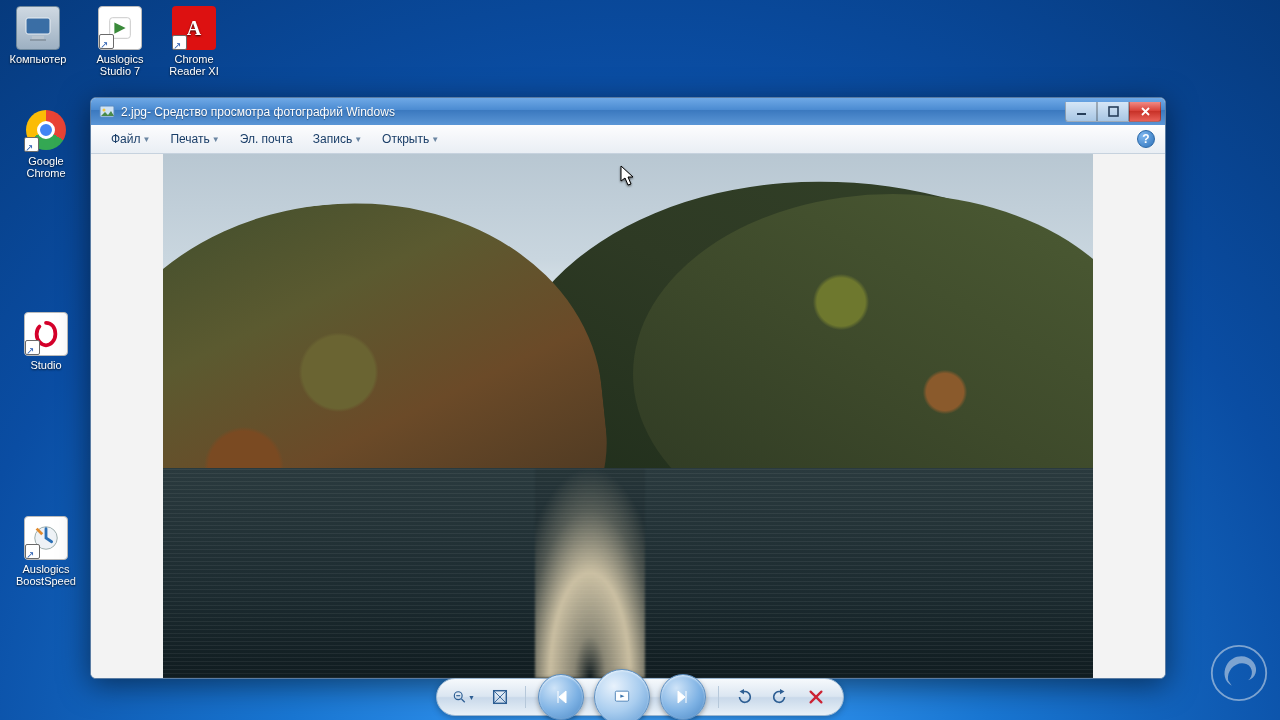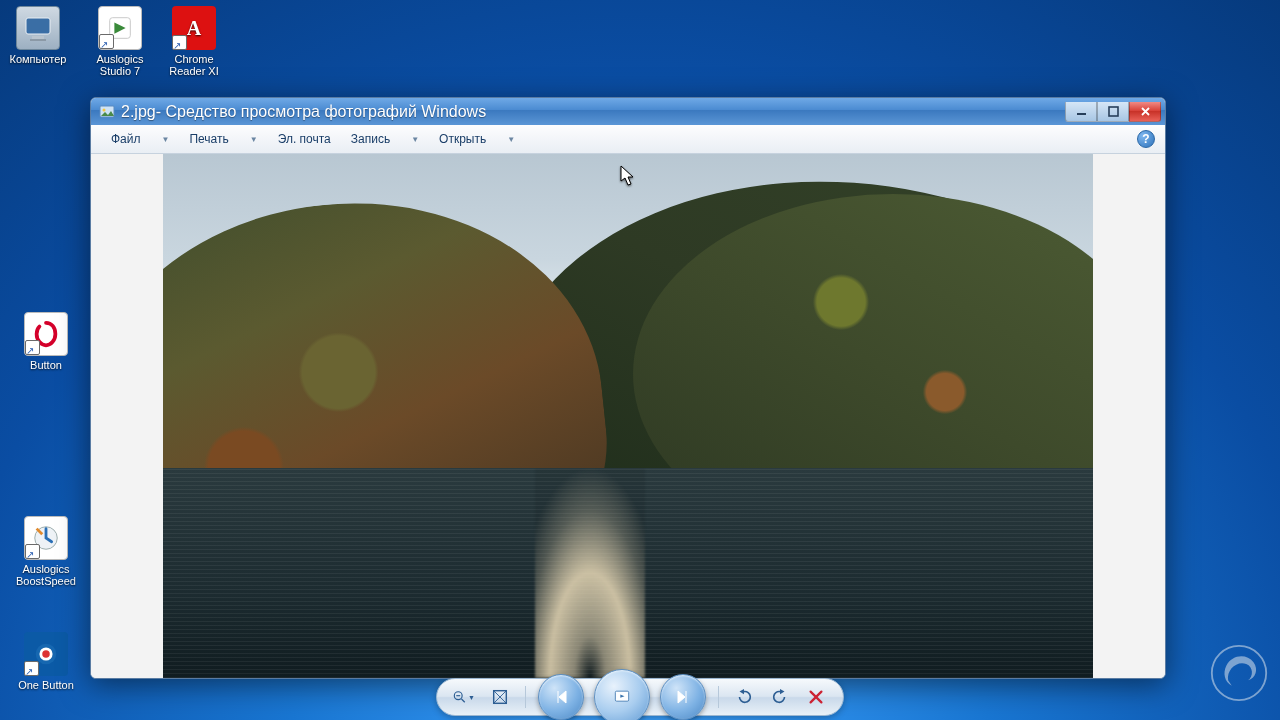--- a/index.html
+++ b/index.html
@@ -45,36 +45,36 @@
   .window {
     position: absolute; left: 90px; top: 97px; width: 1076px; height: 582px;
     border: 1px solid #5a7ca3; border-radius: 6px;
     background: #eef3f8;
     box-shadow: 0 6px 30px rgba(0,0,0,.5);
     display: flex; flex-direction: column; overflow:hidden;
   }
   .titlebar {
     height: 28px; display:flex; align-items:center; padding:0 4px 0 8px;
     background: linear-gradient(#6fa9e6,#4a8ad1 45%,#3b79bf 46%,#5b96d6);
-    color:#fff; font-size:16px; text-shadow:0 1px 1px rgba(0,0,0,.4);
+    color:#fff; font-size:12px; text-shadow:0 1px 1px rgba(0,0,0,.4);
   }
   .titlebar .app-icon{width:16px;height:16px;margin-right:6px;display:flex;align-items:center;justify-content:center;}
   .win-buttons{margin-left:auto;display:flex;gap:0;}
   .win-btn{width:32px;height:20px;border:1px solid rgba(0,0,0,.25);border-top:none;display:flex;align-items:center;justify-content:center;}
   .win-btn.min{background:linear-gradient(#d6e6f6,#a7c6e4);border-bottom-left-radius:3px;}
   .win-btn.max{background:linear-gradient(#d6e6f6,#a7c6e4);}
   .win-btn.close{background:linear-gradient(#f08a84,#d9433a 45%,#c62f25 46%,#e96057);border-bottom-right-radius:3px;}
   .win-btn svg{width:11px;height:11px;}
 
   .toolbar{
     height:30px;background:linear-gradient(#fdfdfe,#e9eef4);
     border-bottom:1px solid #c6d2de;display:flex;align-items:center;
     padding:0 10px;font-size:12px;color:#1a3e68;
   }
-  .toolbar .menu-item{display:flex;align-items:center;gap:21px;padding:3px 10px;border-radius:3px;cursor:pointer;}
+  .toolbar .menu-item{display:flex;align-items:center;gap:2px;padding:3px 10px;border-radius:3px;cursor:pointer;}
   .toolbar .dd{color:#6b86a2;font-size:8px;}
   .toolbar .help{margin-left:auto;width:18px;height:18px;border-radius:50%;background:radial-gradient(circle at 30% 30%,#7fb7ef,#2d72bb);color:#fff;display:flex;align-items:center;justify-content:center;font-size:12px;font-weight:bold;cursor:pointer;border:1px solid #2a67a6;}
 
   .viewport{flex:1;background:#f3f3f3;display:flex;align-items:flex-start;justify-content:center;padding:0 0;}
   .photo{
     margin-top:0px;width:930px;height:524px;position:relative;overflow:hidden;
     background:
       
       linear-gradient(#b8c7d2 0%, #c9d6df 20%, #dfe8ed 30%, #f5f2e5 34%, #e9e3ce 36%, #c7d2d8 40%, transparent 40%),
       
@@ -159,54 +159,51 @@
   </div>
 
   <div class="desktop-icon" style="left:158px;top:6px">
     <div class="icon-box ic-adobe shortcut">
         <span>A</span>
       </div>
     <span class="label-line">Chrome</span>
     <span class="label-line">Reader XI</span>
   </div>
 
+  <div class="desktop-icon" style="left:10px;top:108px">
+    <div class="icon-box shortcut">
+        <div class="ic-chrome"></div>
+      </div>
+    <span class="label-line">Google</span>
+    <span class="label-line">Chrome</span>
+  </div>
 
 
   <div class="desktop-icon" style="left:10px;top:312px">
     <div class="icon-box ic-avira shortcut">
       <svg viewBox="0 0 32 32" width="30" height="30">
           <path d="M16 4 C22 4 26 9 26 16 C26 23 21 28 16 28 C11 28 6 23 6 16 C6 13 7 10 9 8" fill="none" stroke="#d4002a" stroke-width="4" stroke-linecap="round"></path>
         </svg>
     </div>
-    <span class="label-line">Button</span>
+    <span class="label-line">Studio</span>
   </div>
 
 
   <div class="desktop-icon" style="left:10px;top:516px">
     <div class="icon-box ic-auslogics shortcut">
       <svg viewBox="0 0 32 32" width="30" height="30">
           <circle cx="16" cy="16" r="12" fill="#eef2f6" stroke="#9aa"></circle>
           <path d="M16 6 L16 16 L22 20" stroke="#2a6fb5" stroke-width="3" fill="none" stroke-linecap="round"></path>
           <path d="M6 6 L12 12" stroke="#e08a2e" stroke-width="3"></path>
         </svg>
     </div>
     <span class="label-line">Auslogics</span>
     <span class="label-line">BoostSpeed</span>
   </div>
 
-  <div class="desktop-icon" style="left:10px;top:632px">
-    <div class="icon-box ic-onebtn shortcut">
-      <svg viewBox="0 0 32 32" width="30" height="30">
-          <circle cx="16" cy="16" r="11" fill="#1667b0"></circle>
-          <circle cx="16" cy="16" r="7" fill="#fff"></circle>
-          <circle cx="16" cy="16" r="4" fill="#d33"></circle>
-        </svg>
-    </div>
-    <span class="label-line">One Button</span>
-  </div>
 
   <div class="dragon-mark">
     <svg viewBox="0 0 64 64">
         <circle cx="32" cy="32" r="30" fill="none" stroke="#d9e2ec" stroke-width="2"></circle>
         <path d="M20 40 C18 28 30 18 40 22 C48 25 48 36 42 40 C50 38 54 28 48 20 C40 10 24 12 18 24 C14 32 16 42 24 46 Z" fill="#d9e2ec"></path>
       </svg>
   </div>
 
 </div>
 

